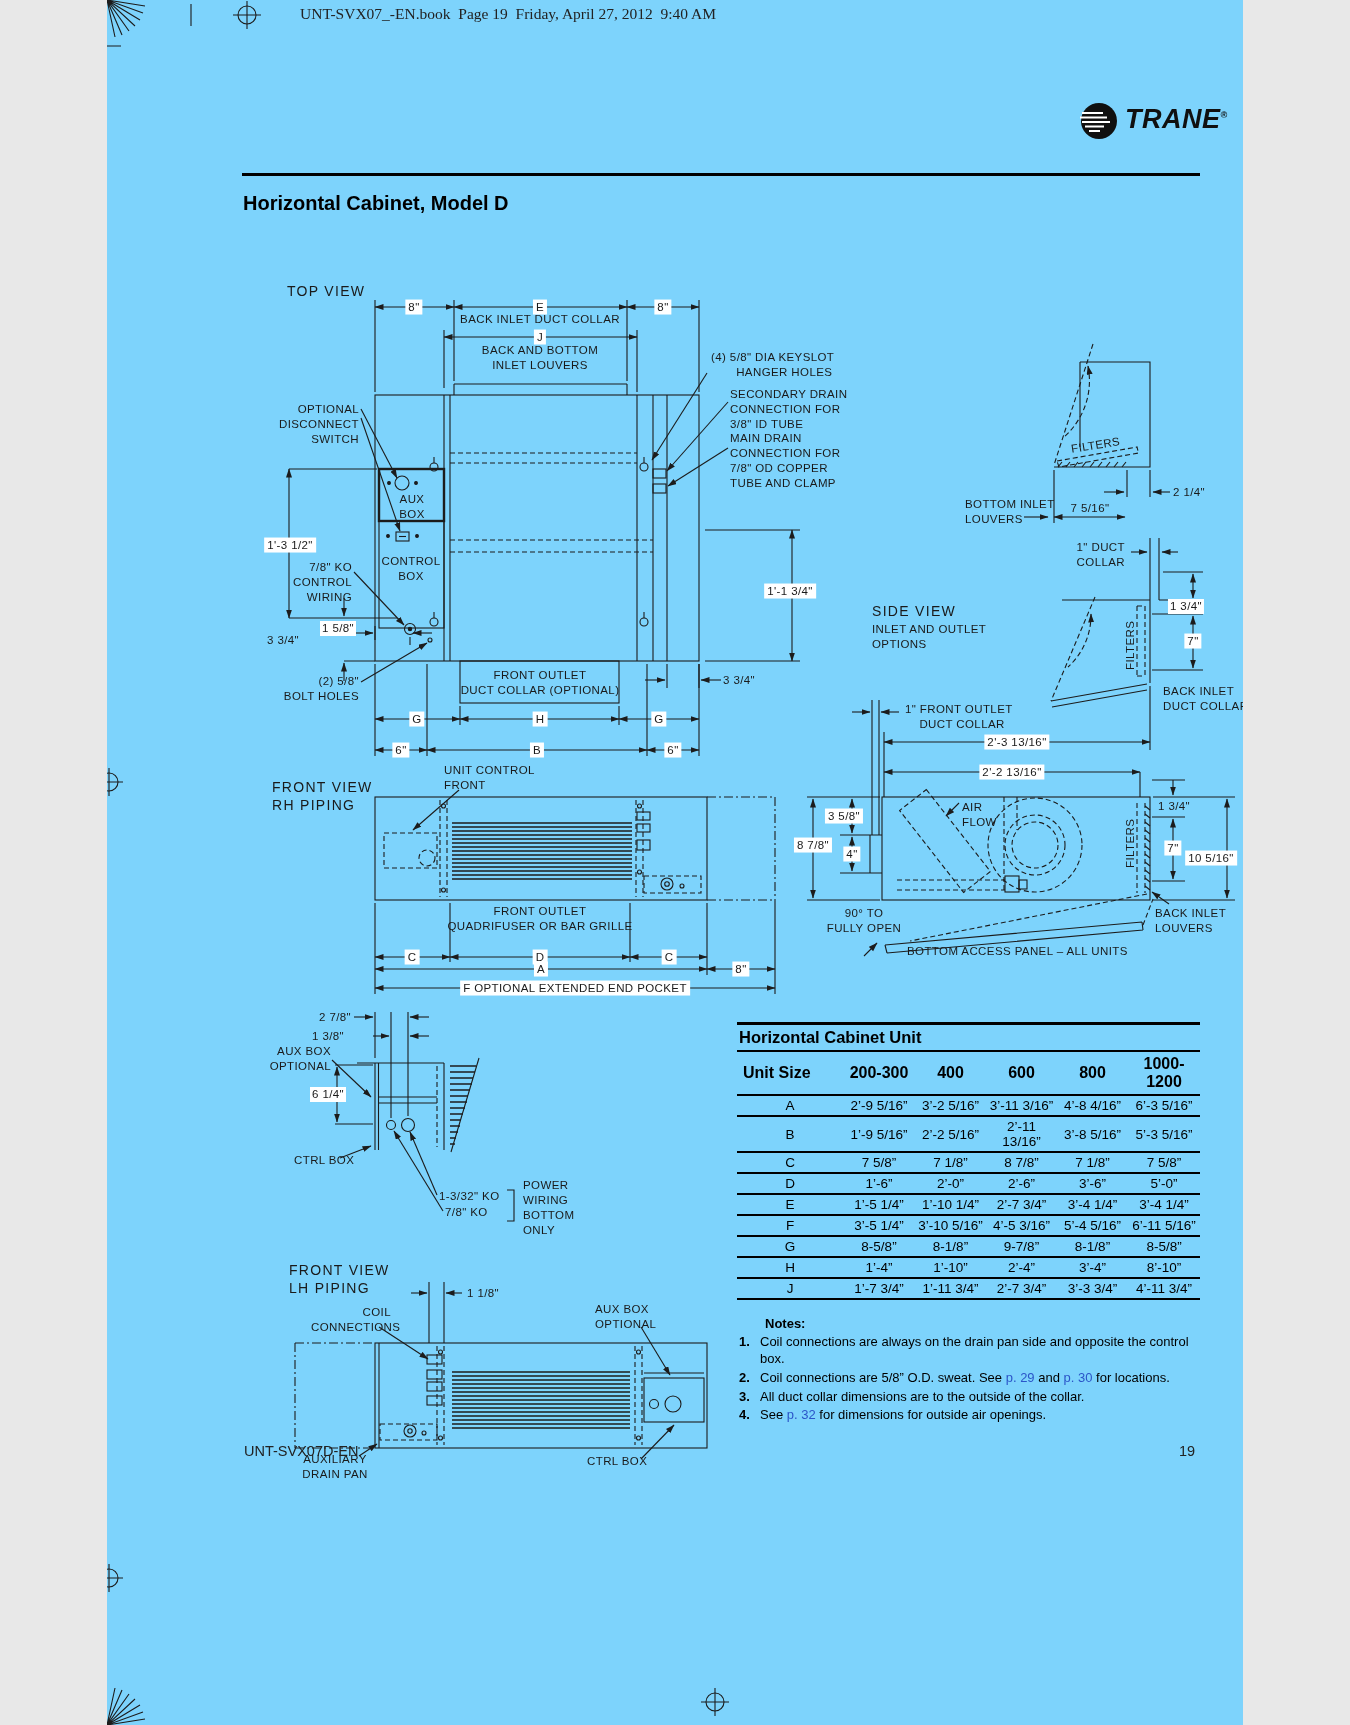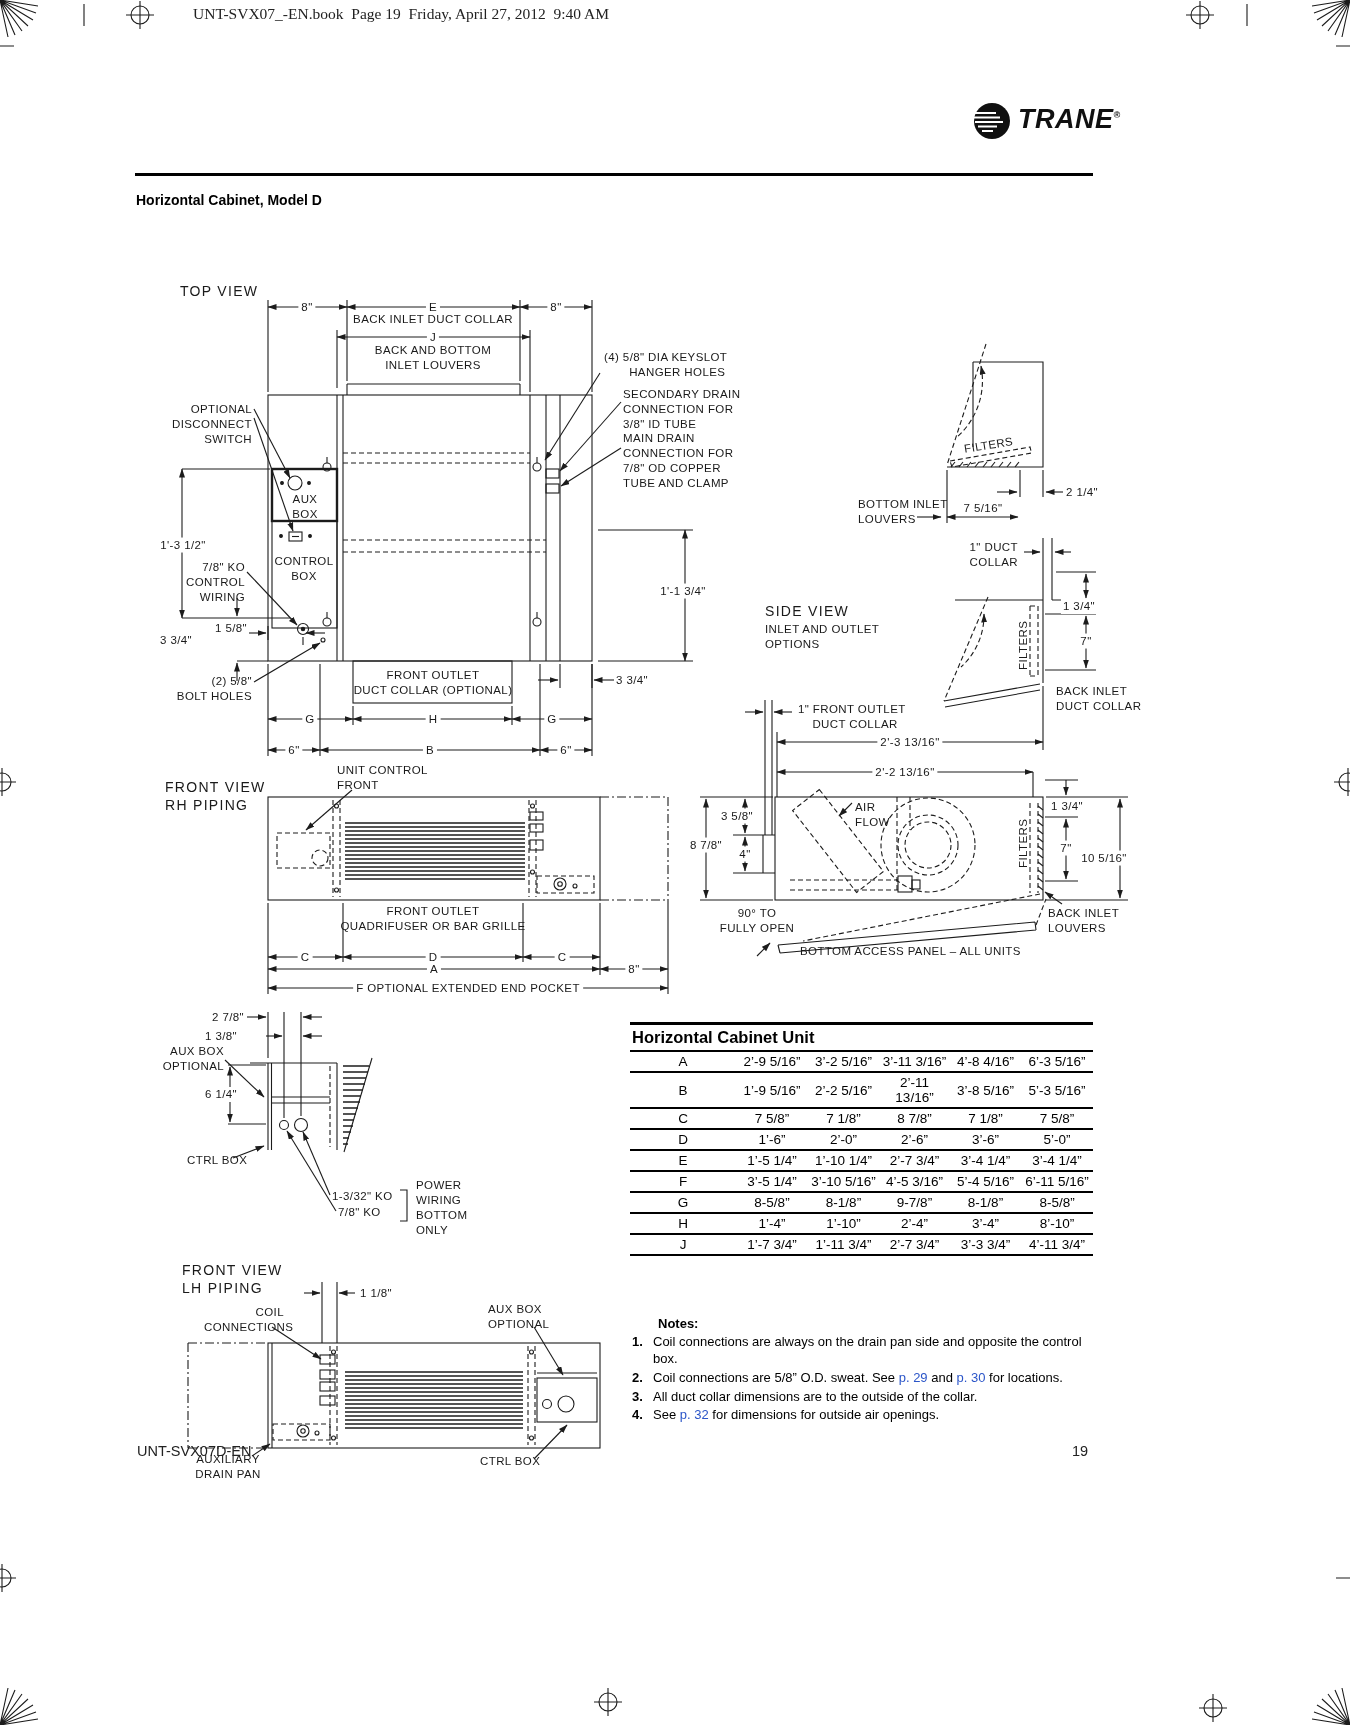--- a/index.html
+++ b/index.html
@@ -1,25 +1,25 @@
 <!DOCTYPE html>
 <html><head>
 <meta charset="utf-8">
 <style>
   html,body{margin:0;padding:0;background:#e8e8e8;}
-  .page{position:relative;width:1350px;height:1725px;background:#ffffff;margin:0 auto;
+  .page{position:relative;width:1136px;height:1725px;background:#7dd3fc;margin:0 auto;
         font-family:"Liberation Sans",sans-serif;color:#161616;overflow:hidden;}
   .abs{position:absolute;}
   
   .bookline{font-family:"Liberation Serif",serif;font-size:15.5px;white-space:pre;color:#222;}
   .brand{font-style:italic;font-weight:900;font-size:27px;letter-spacing:.5px;color:#101010;}
   .brand sup{font-size:9px;font-weight:700;}
   .secheading{font-size:20px;font-weight:bold;text-align:right;color:#000;}
   .rule{background:#000;height:3px;}
-  .pagetitle{font-size:14px;font-weight:bold;color:#000;}
+  .pagetitle{font-size:20px;font-weight:bold;color:#000;}
   .footer{font-size:14.5px;color:#222;}
   
   .lbl{position:absolute;font-size:11.5px;line-height:1.3;letter-spacing:.4px;white-space:pre;color:#1a1a1a;}
   .big{font-size:14px;letter-spacing:1.3px;}
   .bg{background:#fff;padding:0 2px;}
   .ctr{transform:translate(-50%,-50%);text-align:center;background:#fff;padding:0 3px;}
   .ctrx{transform:translateX(-50%);text-align:center;}
   .rt{text-align:right;}
   .vrot{transform:rotate(-90deg);transform-origin:0 0;}
   .rot9{transform:rotate(-9deg);}
@@ -418,20 +418,28 @@
         <col style="width:72px">
         <col style="width:71px">
         <col style="width:71px">
         <col style="width:71px">
         <col style="width:72px">
       </colgroup>
     <thead>
       <tr class="title-row">
           <th colspan="6">Horizontal Cabinet Unit</th>
         </tr>
+      <tr class="head-row">
+        <th class="c0">Unit Size</th>
+        <th>200-300</th>
+        <th>400</th>
+        <th>600</th>
+        <th>800</th>
+        <th>1000-1200</th>
+      </tr>
     </thead>
     <tbody>
       <tr>
           <td>A</td>
           <td>2’-9 5/16”</td>
           <td>3’-2 5/16”</td>
           <td>3’-11 3/16”</td>
           <td>4’-8 4/16”</td>
           <td>6’-3 5/16”</td>
         </tr>

